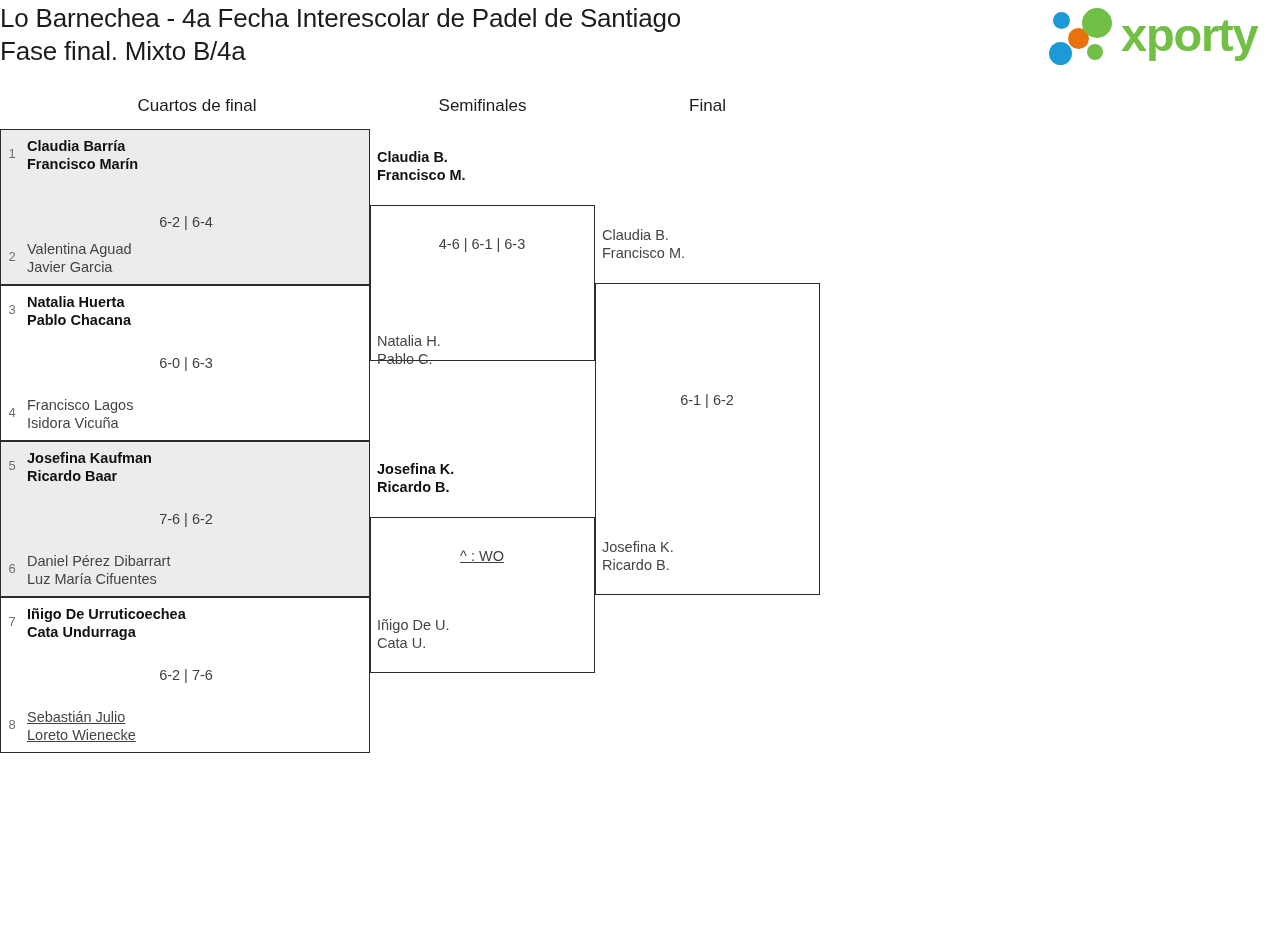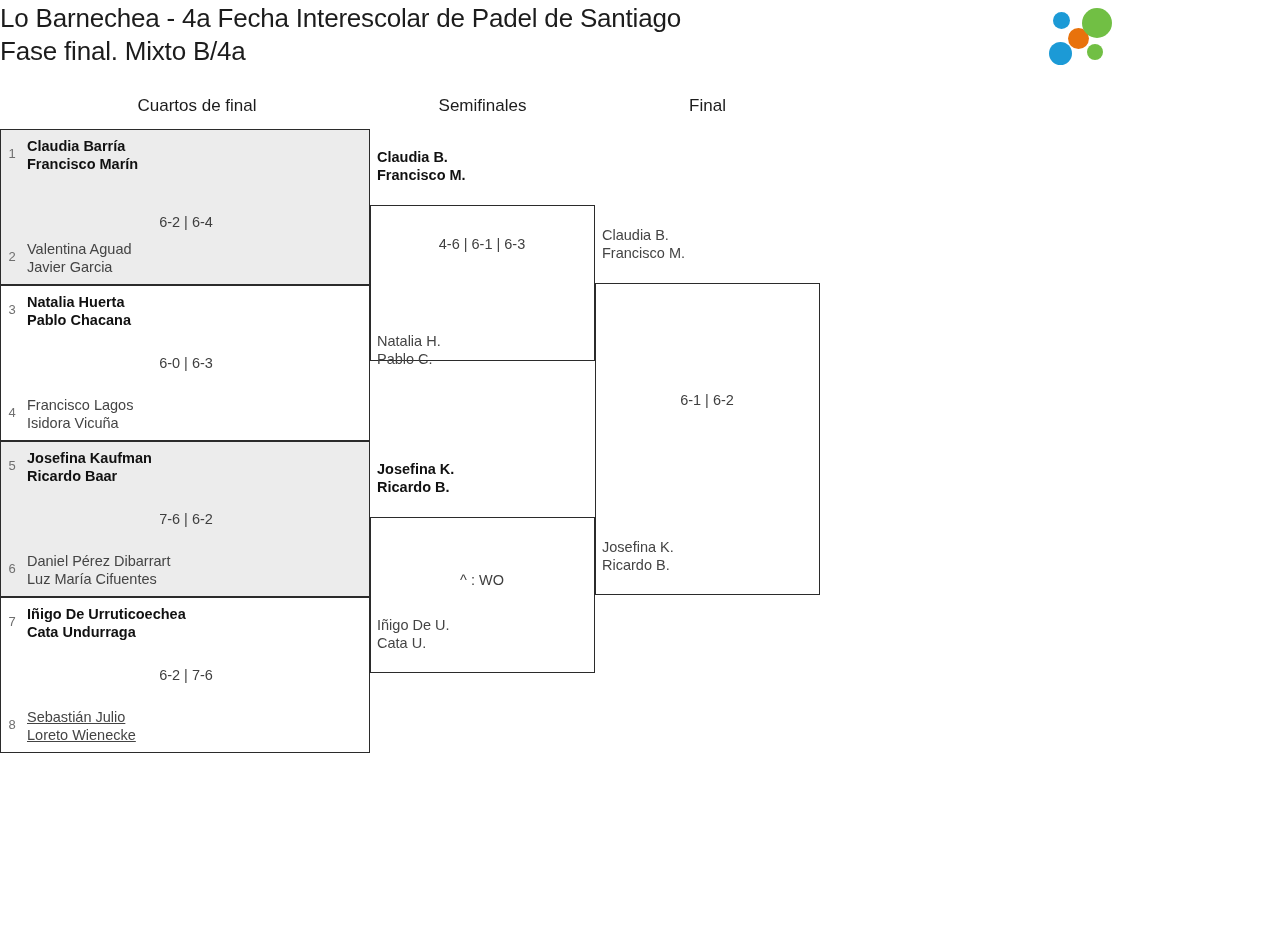--- a/index.html
+++ b/index.html
@@ -107,20 +107,21 @@
 Fase final. Mixto B/4a</div>
 
   <div id="logo">
     <div id="logo-dots">
       <span class="dot" style="left:4px;  top:6px;  width:17px; height:17px; background:#1c9ad6;"></span>
       <span class="dot" style="left:19px; top:22px; width:21px; height:21px; background:#e8720c;"></span>
       <span class="dot" style="left:0px;  top:36px; width:23px; height:23px; background:#1c9ad6;"></span>
       <span class="dot" style="left:33px; top:2px;  width:30px; height:30px; background:#71bf44;"></span>
       <span class="dot" style="left:38px; top:38px; width:16px; height:16px; background:#71bf44;"></span>
     </div>
+    <div id="logo-word">xporty</div>
   </div>
 </div>
 
 <div class="round-head" id="head-qf">Cuartos de final</div>
 <div class="round-head" id="head-sf">Semifinales</div>
 <div class="round-head" id="head-fin">Final</div>
 
 <div id="bracket">
 
   <div class="qf-block shaded" style="top:129px;">
@@ -166,21 +167,21 @@
   <div class="conn-box" style="left:370px; top:205px; width:225px; height:156px;"></div>
   <span class="team winner" style="left:377px; top:148px;">Claudia B.
 Francisco M.</span>
   <span class="score" style="left:382px; top:236px; width:200px;">4-6 | 6-1 | 6-3</span>
   <span class="team" style="left:377px; top:312px;margin-top:20px;">Natalia H.
 Pablo C.</span>
 
   <div class="conn-box" style="left:370px; top:517px; width:225px; height:156px;"></div>
   <span class="team winner" style="left:377px; top:460px;">Josefina K.
 Ricardo B.</span>
-  <span class="score" style="left:382px; top:572px; width:200px;">^ : WO</span>
+  <span class="score" style="left:382px; top:548px; width:200px;text-decoration:underline;">^ : WO</span>
   <span class="team" style="left:377px; top:616px;">Iñigo De U.
 Cata U.</span>
 
   <div class="conn-box" style="left:595px; top:283px; width:225px; height:312px;"></div>
   <span class="team" style="left:602px; top:226px;">Claudia B.
 Francisco M.</span>
   <span class="score" style="left:607px; top:392px; width:200px;">6-1 | 6-2</span>
   <span class="team" style="left:602px; top:538px;">Josefina K.
 Ricardo B.</span>
 

